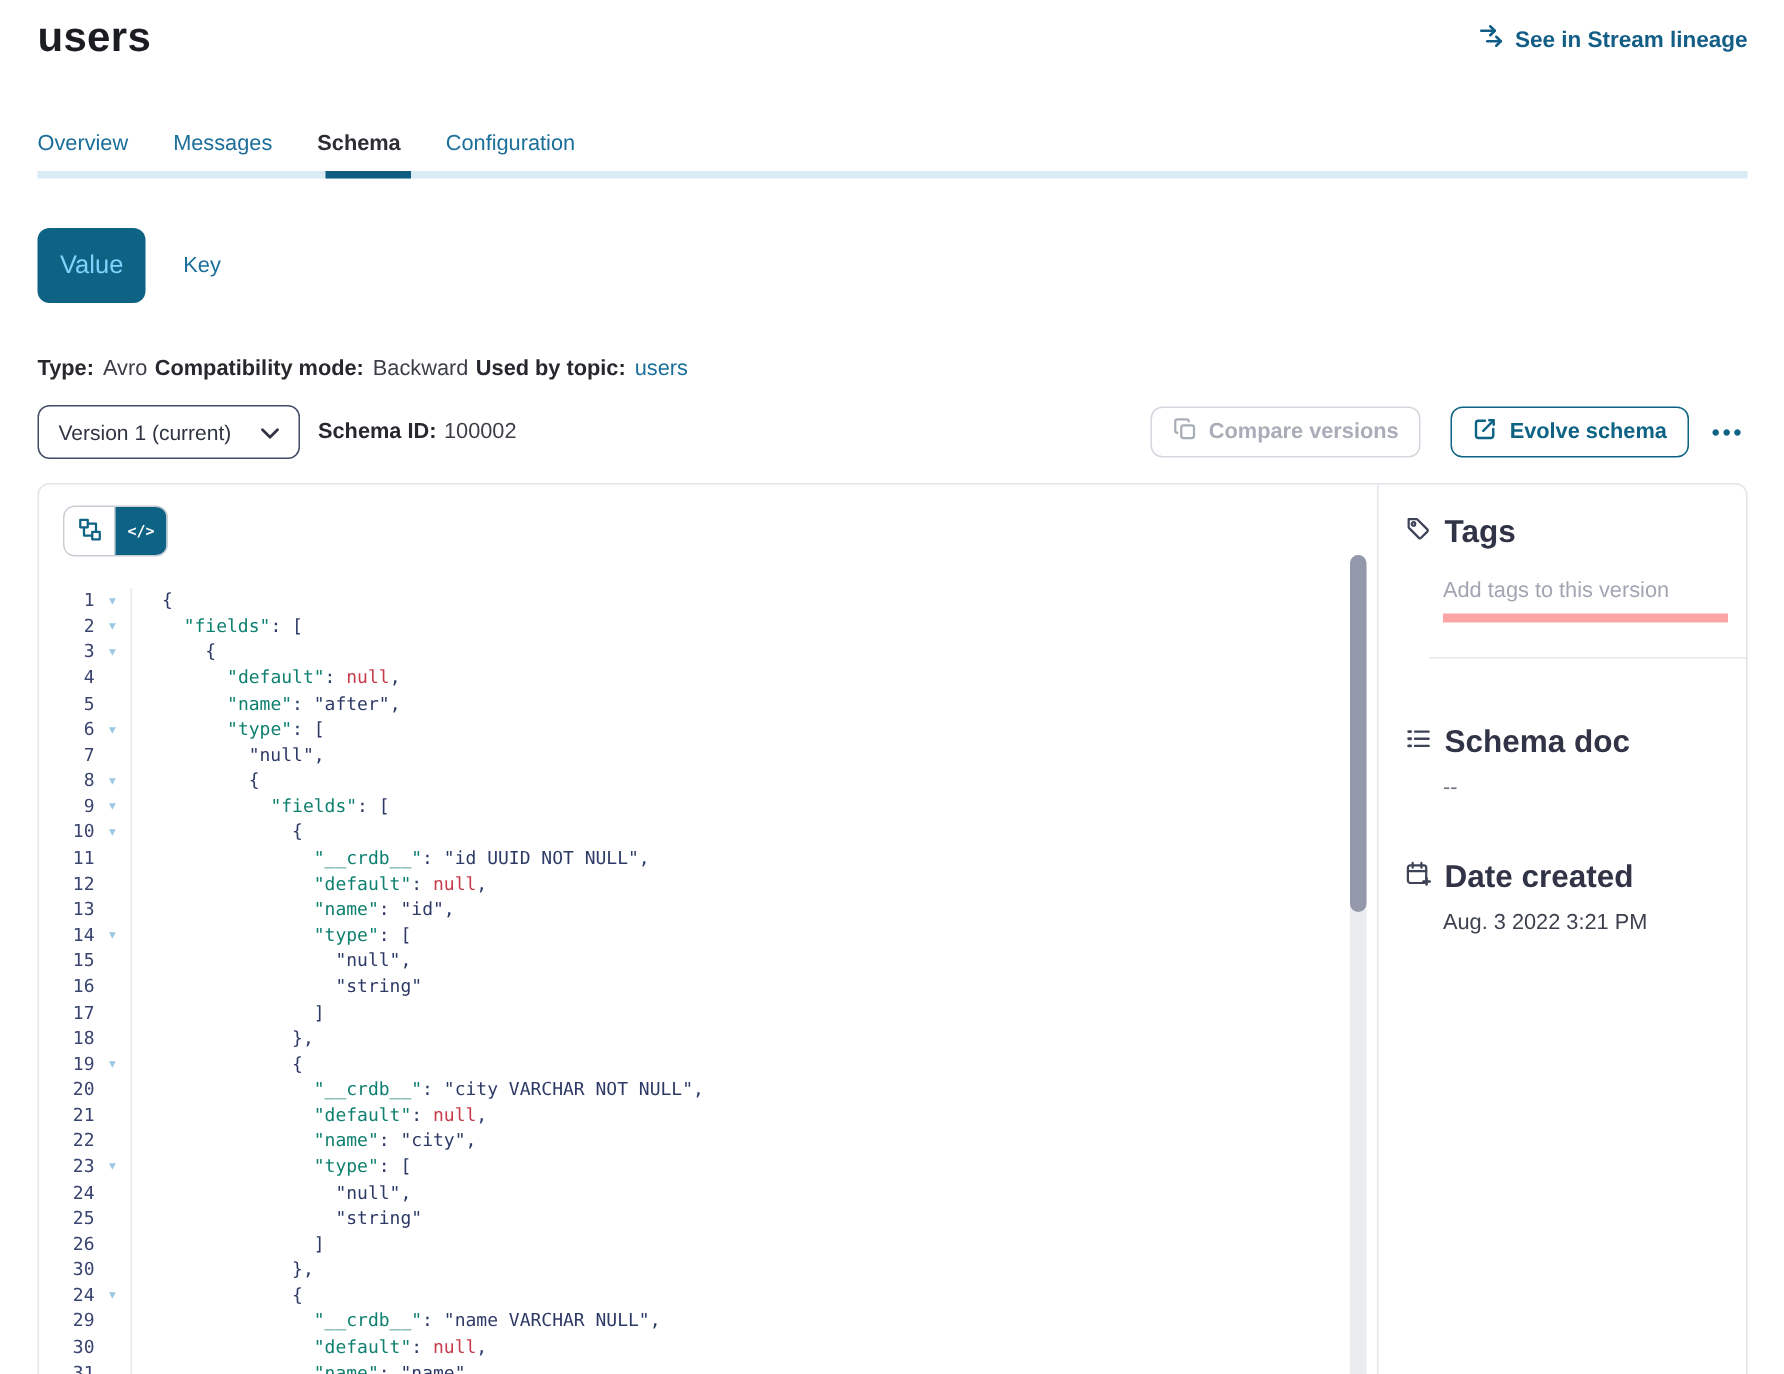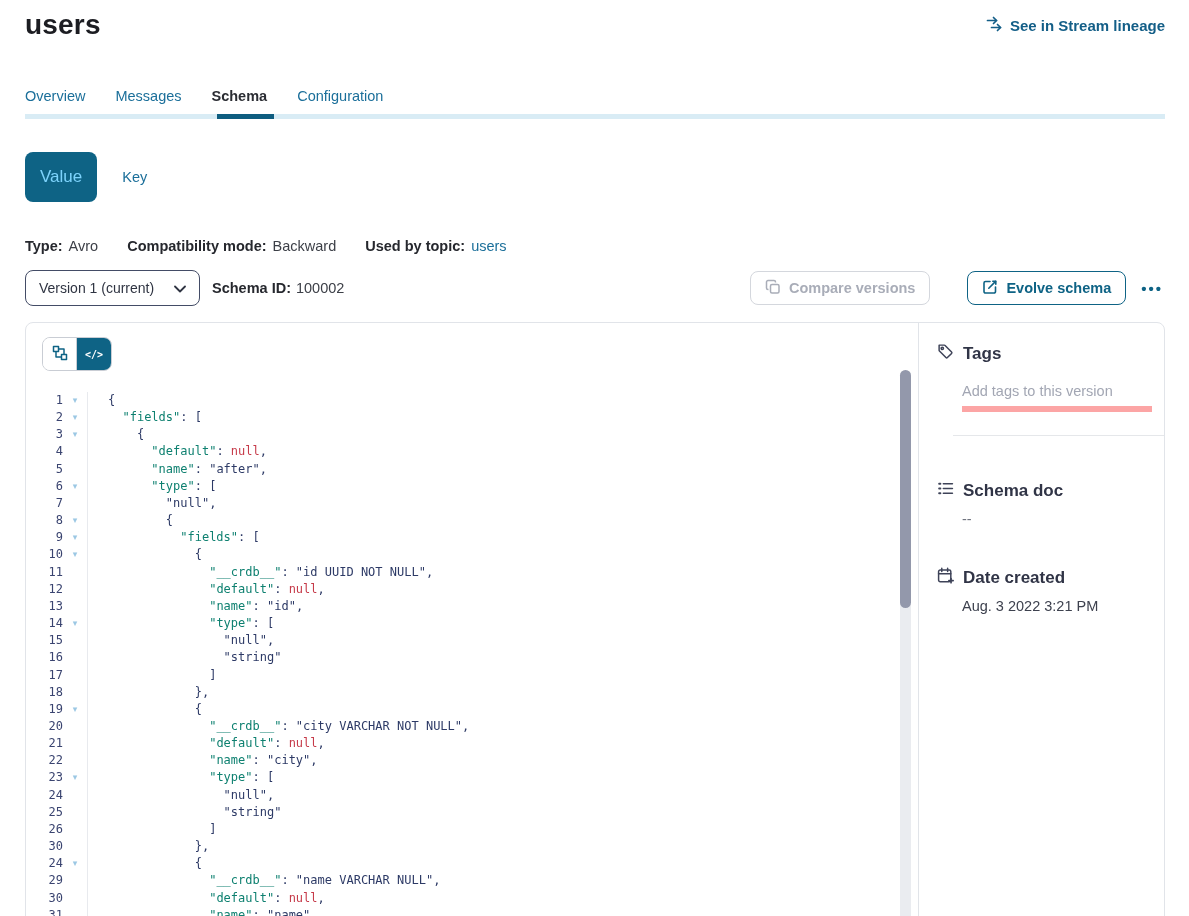--- a/index.html
+++ b/index.html
@@ -21,38 +21,38 @@
   .tab-underline .active-seg { position:absolute; left:192px; top:0; width:57px; height:5px; background:#0e5d80; }
 
   
   .vk-row { margin-top:33px; display:flex; align-items:center; }
   .vk-value { background:#0e6385; color:#7dd3fc; border:none; border-radius:8px;
     font-size:17px; font-weight:500; padding:15px 15px; cursor:pointer; font-family:inherit; }
   .vk-key { margin-left:25px; color:#1b6f9a; font-size:14.5px; font-weight:500;
     background:none; border:none; cursor:pointer; font-family:inherit;text-align:right; }
 
   
-  .meta-row { margin-top:36px; display:flex; gap:29px; font-size:14.5px; align-items:baseline; }
+  .meta-row { margin-top:36px; display:flex; gap:5px; font-size:14.5px; align-items:baseline; }
   .meta-item .lbl { font-weight:700; color:#26282e; margin-right:6px; }
   .meta-item .val { color:#3c3f47; }
   .meta-item .val.link { color:#1b6f9a; cursor:pointer; }
 
   
   .version-row { margin-top:16px; display:flex; align-items:center; }
   .version-select { width:175px; height:36px; border:1px solid #434c66; border-radius:8px;
     display:flex; align-items:center; padding:0 13px; font-size:14px; color:#2f3442; cursor:pointer; background:#fff; }
   .version-select .vtext { flex:1; }
   .schema-id { margin-left:12px; font-size:14.5px; }
   .schema-id .lbl { font-weight:700; color:#26282e;text-align:right; }
   .schema-id .val { color:#3c3f47; margin-left:5px; }
   .actions { margin-left:auto; display:flex; align-items:center; }
   .btn { display:inline-flex; align-items:center; gap:8px; height:34px; padding:0 14px;
     border-radius:8px; font-size:14.5px; font-weight:600; background:#fff; cursor:pointer; font-family:inherit; }
   .btn-compare { border:1px solid #d4d7dd; color:#a9adb8; cursor:default; }
-  .btn-evolve { margin-left:37px; border:1px solid #0e6385; color:#0e6385; }
+  .btn-evolve { margin-left:20px; border:1px solid #0e6385; color:#0e6385; }
   .btn-more { margin-left:13px; border:none; background:none; color:#0e6385;
     font-size:15px; font-weight:700; letter-spacing:2px; cursor:pointer; padding:0 2px; }
 
   
   .card { margin-top:16px; height:680px; border:1px solid #e1e4e9; border-radius:8px;
     display:flex; overflow:hidden; }
   .editor-pane { flex:1; min-width:0; position:relative; }
   .editor-toolbar { padding:14px 0 0 16px; }
   .segmented { display:inline-flex; border:1px solid #c9cdd4; border-radius:8px; overflow:hidden; }
   .seg-btn { width:34px; height:32px; display:flex; align-items:center; justify-content:center;
@@ -74,21 +74,21 @@
   .tn { color:#c63a49; }
 
   .sb-track { position:absolute; top:47px; bottom:0; right:7px; width:11px;
     background:#eaecf0; border-radius:6px; }
   .sb-thumb { position:absolute; top:0; left:0; width:11px; height:238px;
     background:#9398ab; border-radius:6px; cursor:grab; }
 
   
   .side-panel { flex:none; width:246px; border-left:1px solid #e1e4e9; padding:20px 20px 0 18px; }
   .sp-header { display:flex; align-items:center; gap:9px; }
-  .sp-title { font-size:17px; font-weight:700; color:#303446; }
+  .sp-title { font-size:21px; font-weight:700; color:#303446; }
   .tags-input { display:block; margin:19px 0 0 25px; width:190px; border:none;
     border-bottom:6px solid #fca5a5; padding:0 0 7px 0; font-size:14.5px; color:#3c3f47;
     font-family:inherit; outline:none; background:transparent; }
   .tags-input::placeholder { color:#a2a6b3; }
   .sp-divider { margin:23px 0 0 16px; width:218px; border:none; border-top:1px solid #e5e7ea; }
   .sec-schema-doc { margin-top:44px; }
   .sec-date { margin-top:40px; }
   .sp-value { margin:10px 0 0 25px; font-size:14.5px; color:#3d414e; }
   .sp-value.muted { color:#70747f; }
 

